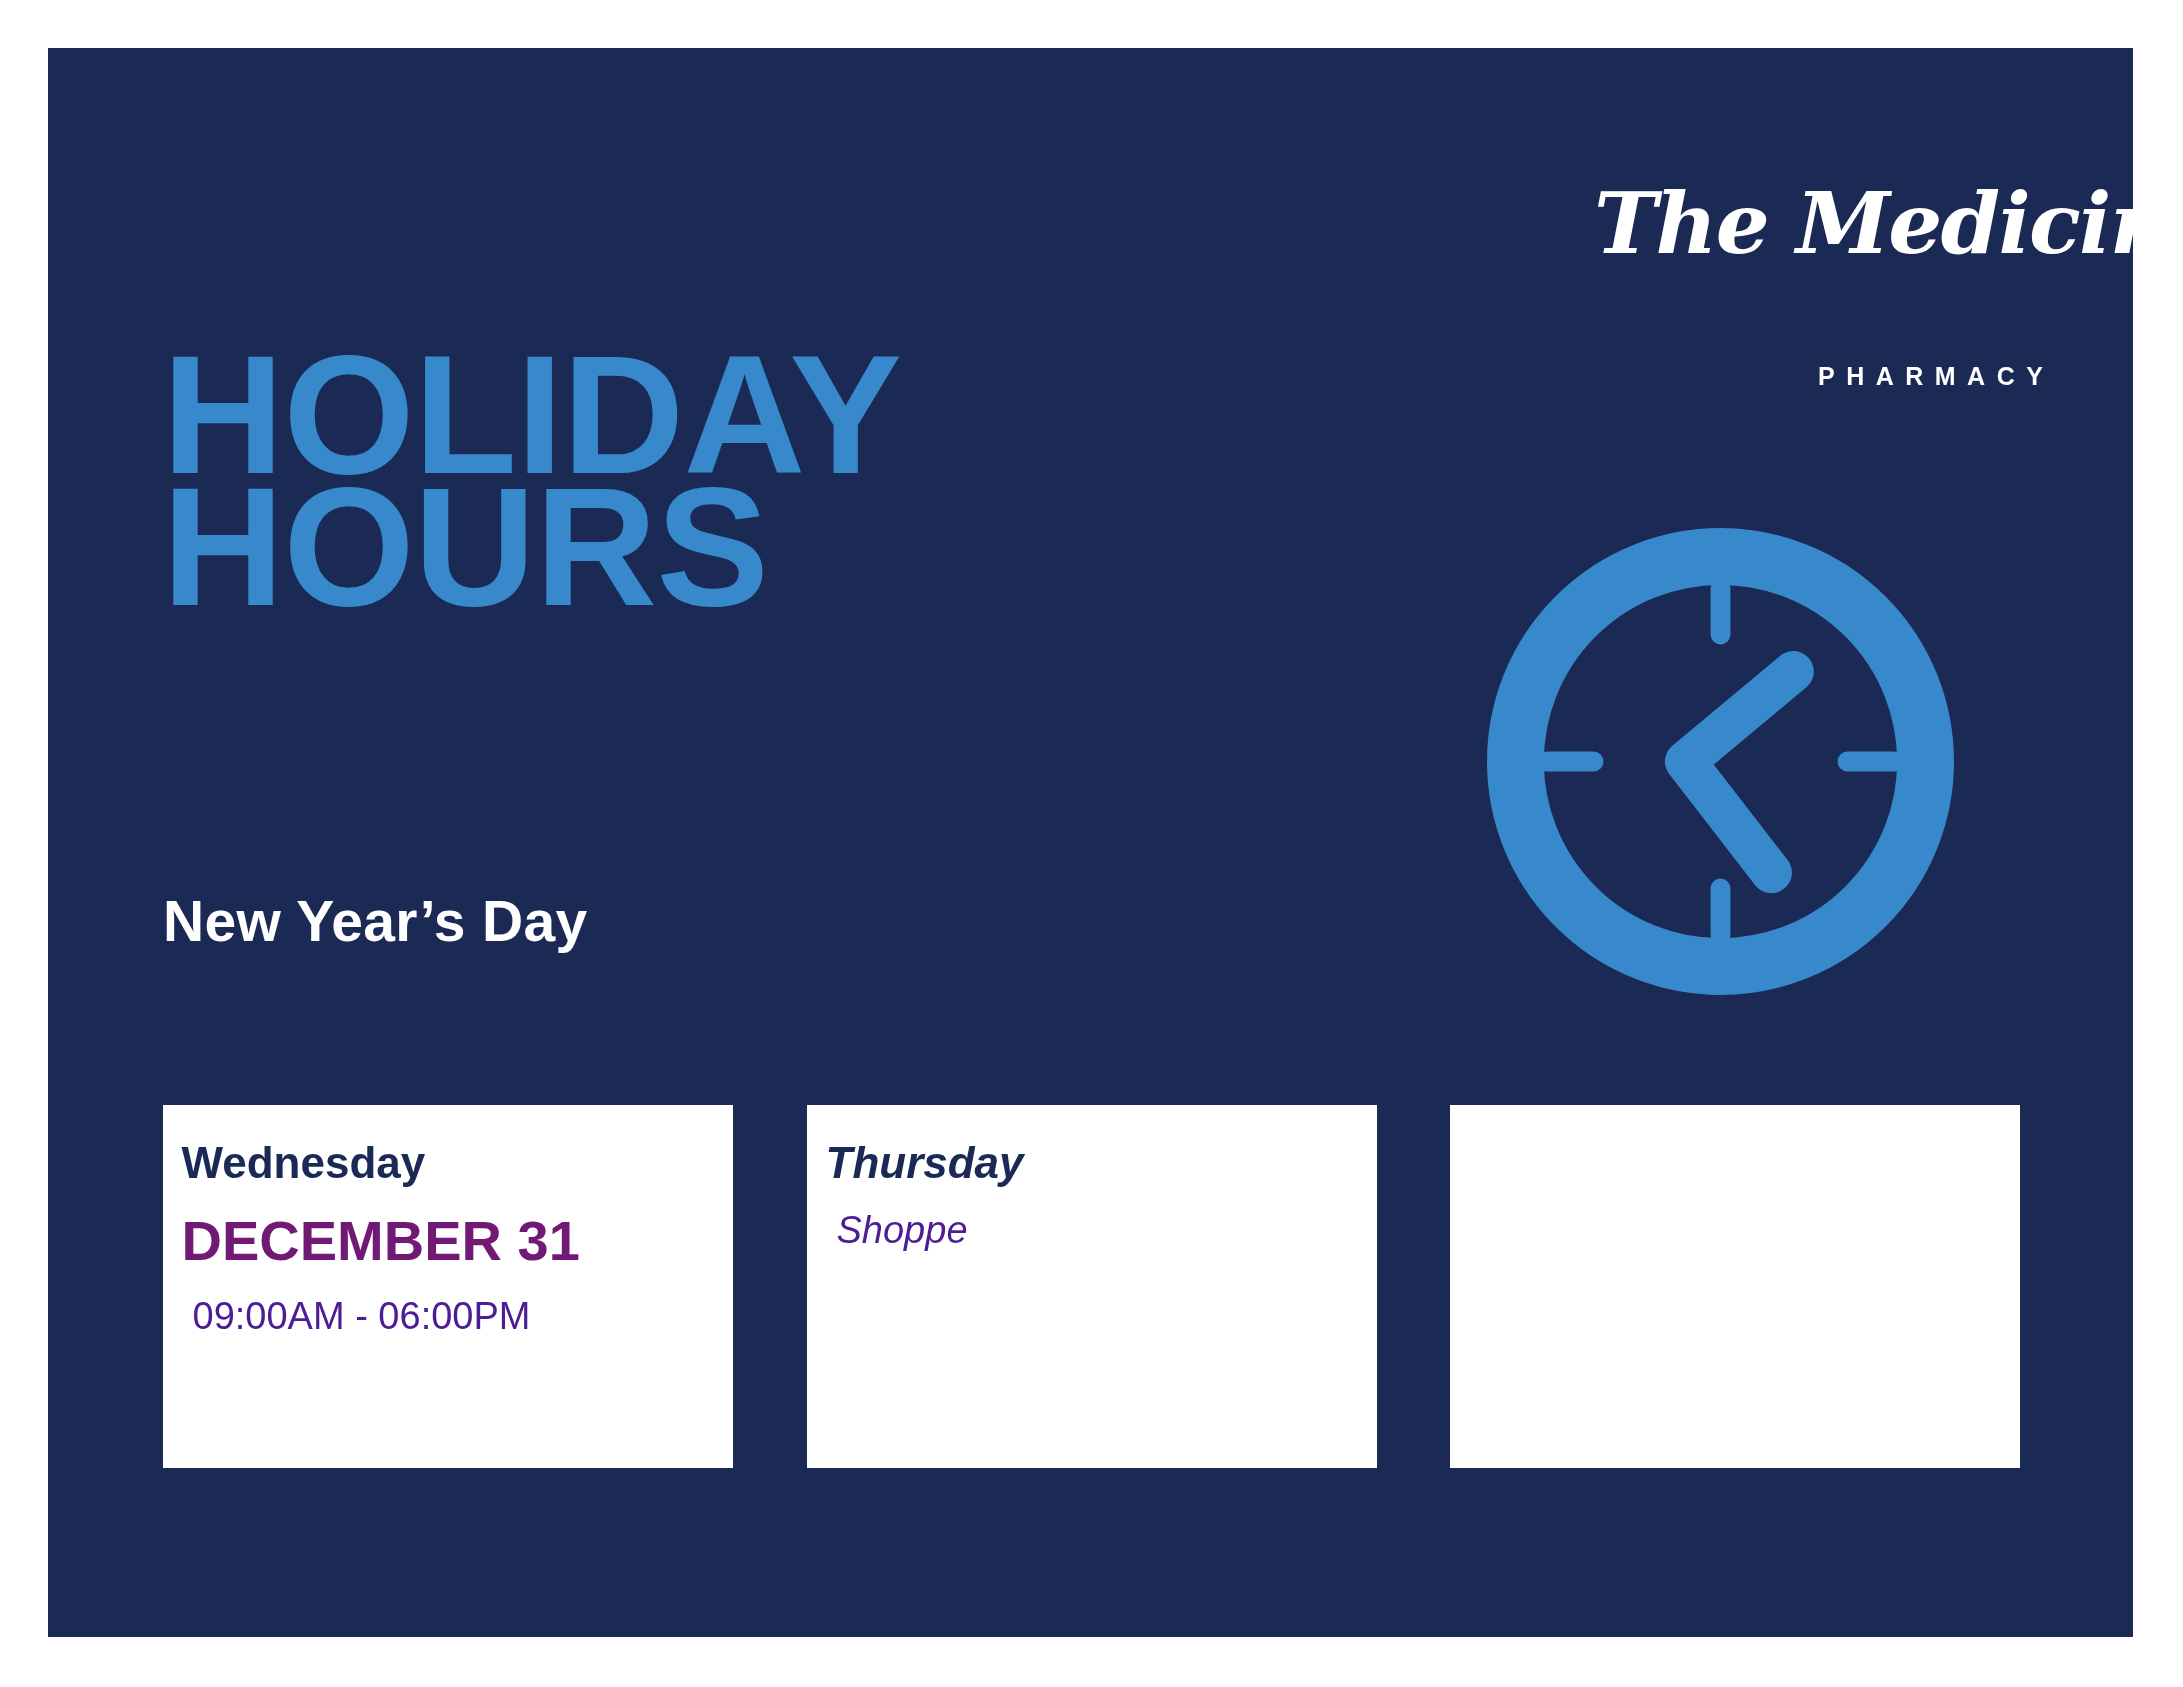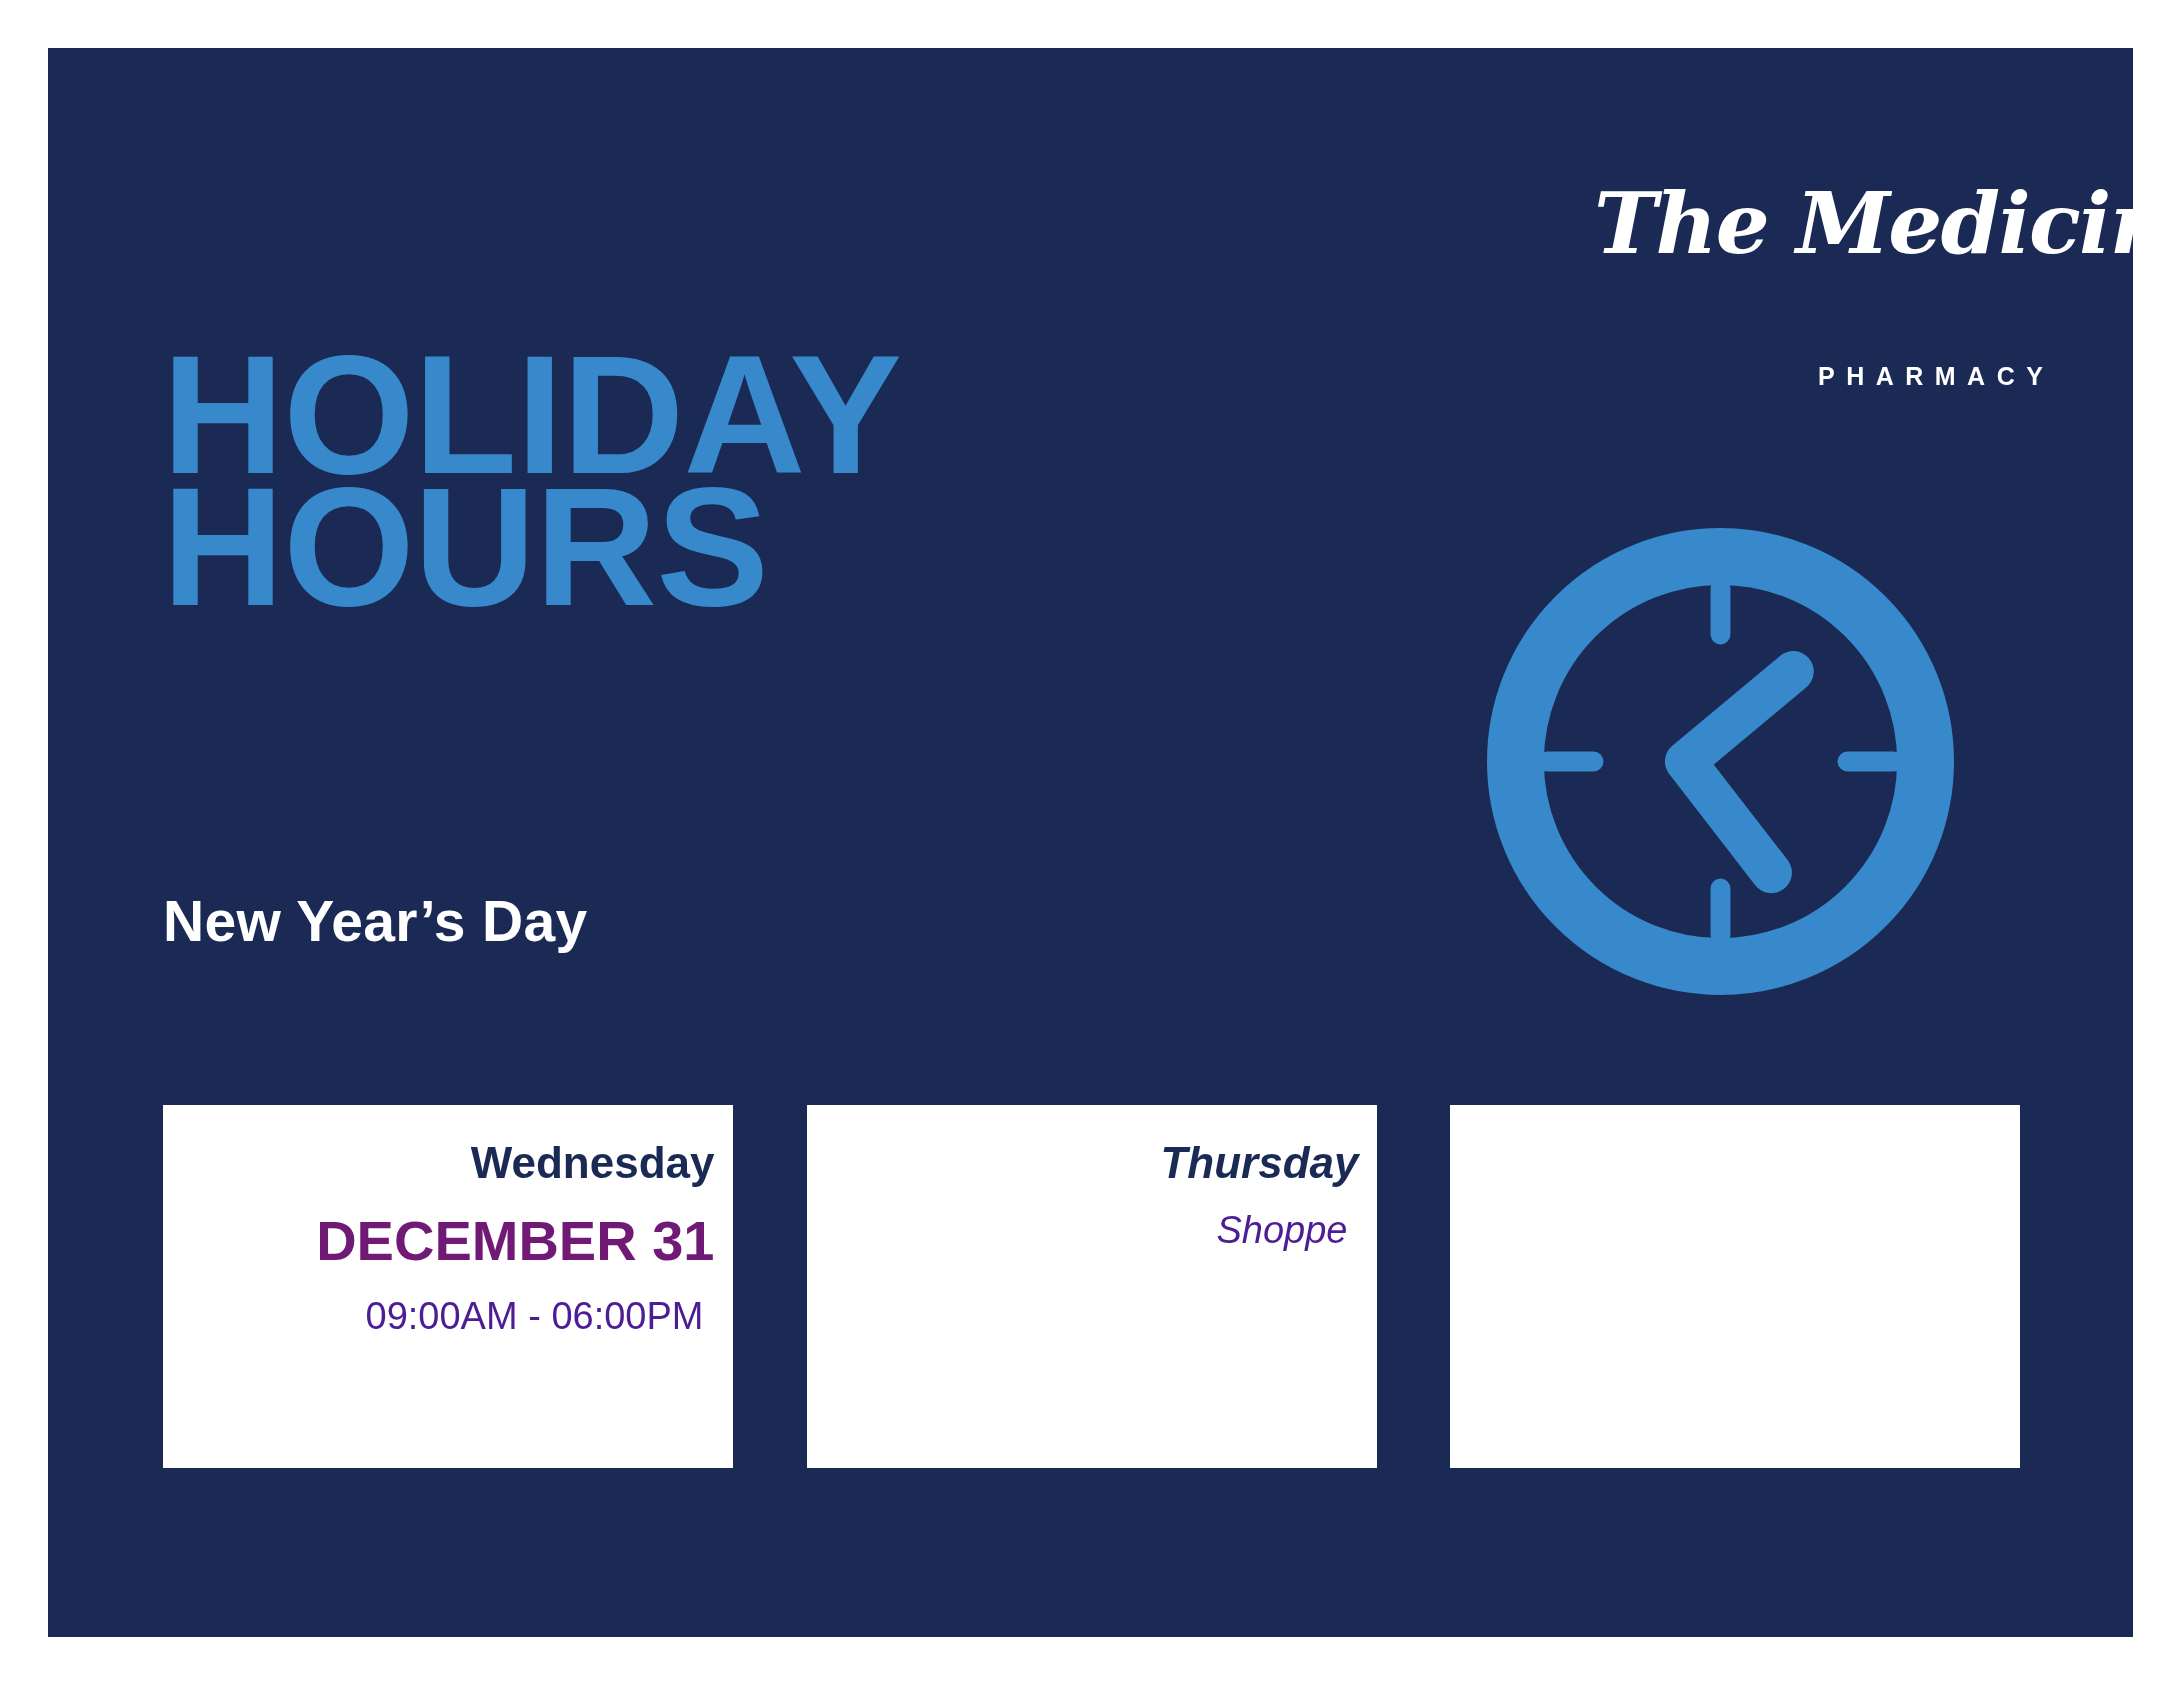--- a/index.html
+++ b/index.html
@@ -126,21 +126,21 @@
 
   
   .day-card {
     position: absolute;
     top: 1057px;
     width: 570px;
     height: 363px;
     background: #ffffff;
     box-sizing: border-box;
     padding: 34px 18.5px 0 18.5px;
-    text-align: right;
+    text-align: left;
   }
   #card-0 { left: 115px; }
   #card-1 { left: 759px; font-style: italic; }
   #card-2 { left: 1402px; }
 
   .card-weekday {
     color: #1a2a55;
     font-size: 44px;
     font-weight: bold;
     line-height: 1.1;

